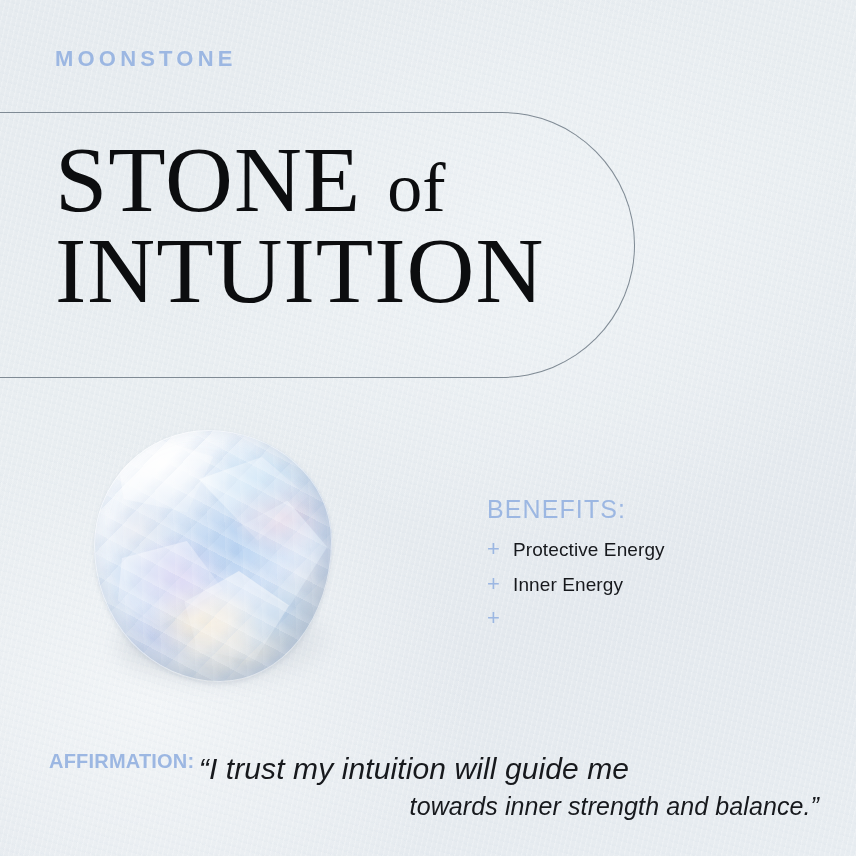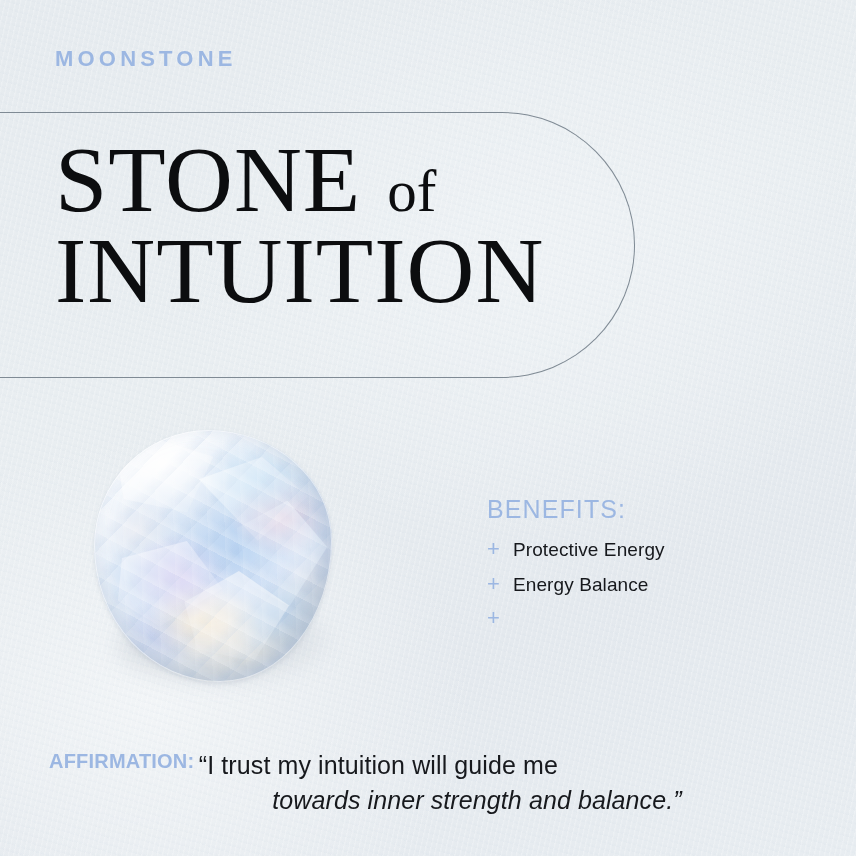--- a/index.html
+++ b/index.html
@@ -67,21 +67,21 @@
     font-family: "Liberation Serif", serif;
     line-height: .97;
     letter-spacing: 1px;
   }
   .title-line {
     font-size: 94px;
     font-weight: 400;
     white-space: nowrap;
   }
   .title-line .lower {
-    font-size: 59px;
+    font-size: 70px;
     letter-spacing: 0px;
   }
   .title-line .sp { display: inline-block; width: 26px; }
 
   
   .stone-area {
     position: absolute;
     left: 72px;
     top: 412px;
     width: 300px;
@@ -194,32 +194,33 @@
   .aff-label {
     font-size: 20px;
     font-weight: 700;
     letter-spacing: .2px;
     color: #9cb7e2;
     display: inline;
     vertical-align: top;
   }
   .aff-quote {
     display: inline;
-    font-size: 25px;
+    font-size: 30px;
+    font-style: italic;
     font-weight: 400;
     color: #17191d;
     letter-spacing: .1px;
   }
   .aff-block {
     line-height: 1.38;
     text-indent: 0;
   }
   .aff-l2 {
     display: block;
-    text-align: center;
+    text-align: right;
     margin-left: 86px;
     font-size: 25px;
     font-style: italic;
     color: #17191d;
     letter-spacing: .1px;
   }
 </style>
 </head>
 <body>
 
@@ -253,21 +254,21 @@
 
   <div class="benefits">
     <div class="benefits-title">BENEFITS:</div>
 
     <div class="benefit-row">
       <span class="benefit-plus">+</span>
       <span class="benefit-text">Protective Energy</span>
     </div>
     <div class="benefit-row">
       <span class="benefit-plus">+</span>
-      <span class="benefit-text">Energy Balance</span>
+      <span class="benefit-text">Inner Energy</span>
     </div>
     <div class="benefit-row">
       <span class="benefit-plus">+</span>
     </div>
   </div>
 
   <div class="affirmation">
     <div class="aff-block">
       <span class="aff-label">AFFIRMATION:</span>
       <span class="aff-quote">“I trust my intuition will guide me</span>

